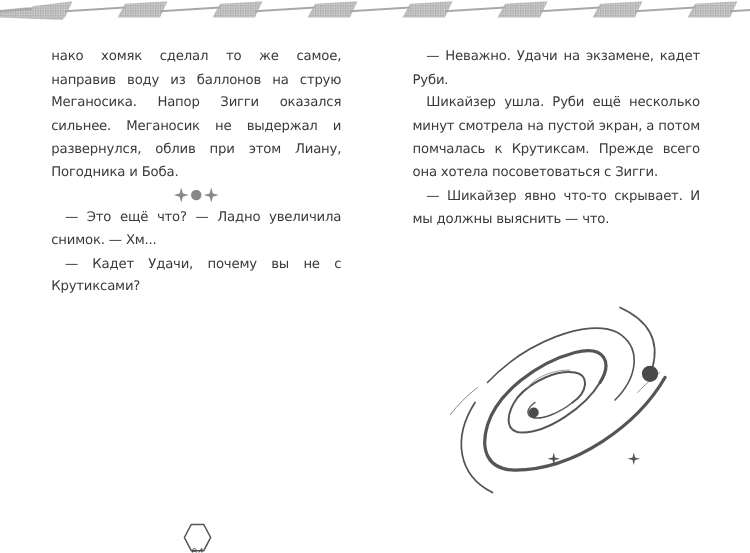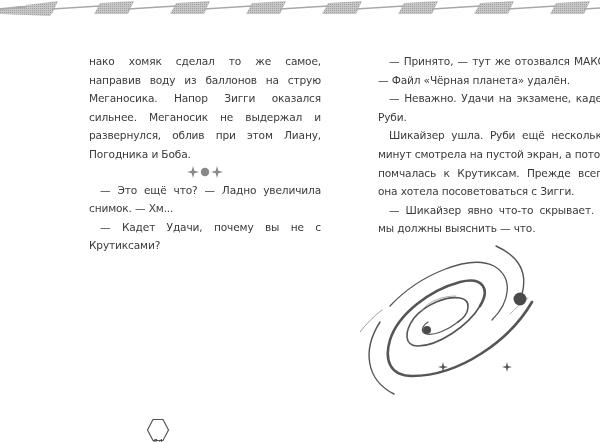--- a/index.html
+++ b/index.html
@@ -15,22 +15,21 @@
       font-family: "DejaVu Sans", "Liberation Sans", sans-serif;
       color: #3a3a3a;
     }
     .top-border {
       position: absolute;
       left: 0; top: 0;
       width: 600px; height: 20px;
     }
     .page {
       position: absolute;
-      top: 52px;
-      margin-left: 48px;
+      top: 36px;
     }
     .page-left { left: 41px; width: 232px; }
     .page-right { left: 330px; width: 230px; }
     .text {
       font-size: 10.6px;
       line-height: 18.6px;
       text-align: justify;
       letter-spacing: -0.15px;
       margin: 0;
     }
@@ -125,21 +124,20 @@
 
 <div class="page-number">
   <svg width="24" height="24" viewBox="0 0 24 24">
     <polygon points="7,1.5 17,1.5 22.5,12 17,22.5 7,22.5 1.5,12" fill="none" stroke="#555" stroke-width="1.2"></polygon>
   </svg>
   <span>64</span>
 </div>
 
 <div class="page page-right">
   <div class="text">
-    <p>— Принято, — тут же отозвался МАКС. — Файл «Чёрная планета» удалён.</p>
     <p>— Неважно. Удачи на экзамене, кадет Руби.</p>
     <p>Шикайзер ушла. Руби ещё несколько минут смотрела на пустой экран, а потом помчалась к Крутиксам. Прежде всего она хотела посове­товаться с Зигги.</p>
     <p>— Шикайзер явно что-то скрывает. И мы должны выяснить — что.</p>
   </div>
 </div>
 
 <svg class="galaxy" width="200" height="200" viewBox="0 0 200 200">
   <g fill="none" stroke="#555" stroke-linecap="round">
 
     <path d="M136,36 C158,46 168,62 162,84" stroke-width="1.4"></path>

